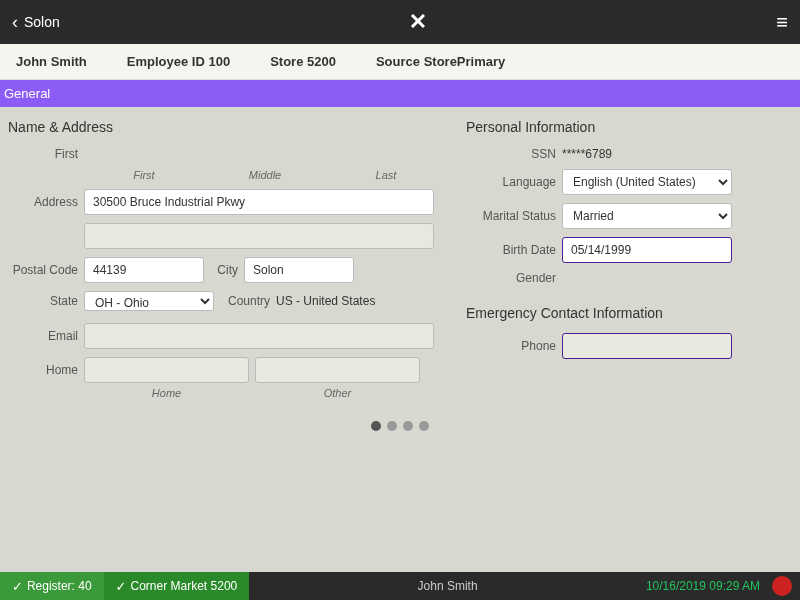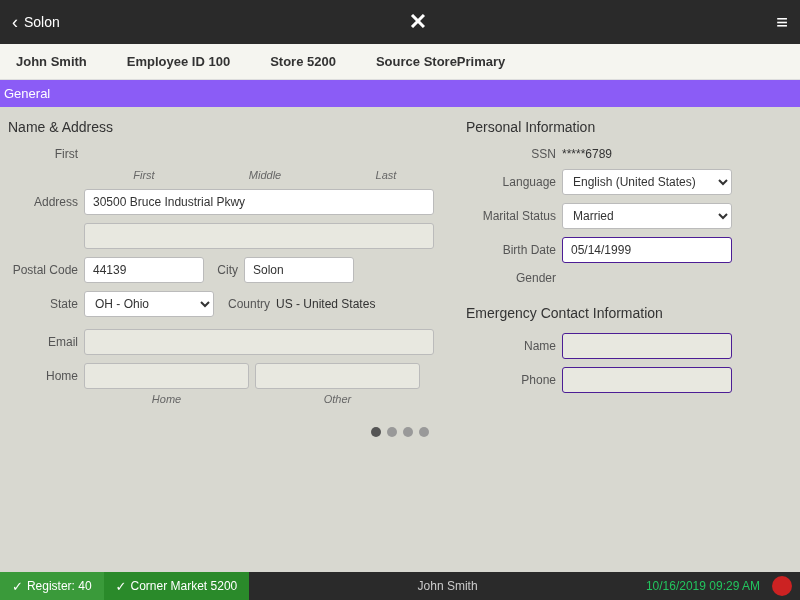--- a/index.html
+++ b/index.html
@@ -161,21 +161,21 @@
       margin-bottom: 8px;
     }
 
     .form-select {
       background: #e8e8e0;
       border: 1px solid #bbb;
       border-radius: 3px;
       padding: 3px 6px;
       font-size: 12px;
       color: #333;
-      height: 26px;
+      height: 20px;
       cursor: pointer;
       appearance: auto;
     }
     .form-select.filled {
       background: #fff;
     }
 
     
     .pi-row {
       display: flex;
@@ -433,24 +433,20 @@
       </div>
 
       <div class="pi-row">
         <span class="pi-label">Gender</span>
       </div>
 
 
       <div style="margin-top:20px;">
         <div class="panel-title">Emergency Contact Information</div>
 
-        <div class="pi-row">
-          <span class="pi-label">Name</span>
-          <input class="pi-input" value="" style="">
-        </div>
 
         <div class="pi-row">
           <span class="pi-label">Phone</span>
           <input class="pi-input" value="" style="">
         </div>
       </div>
     </div>
 
   </div>
 

